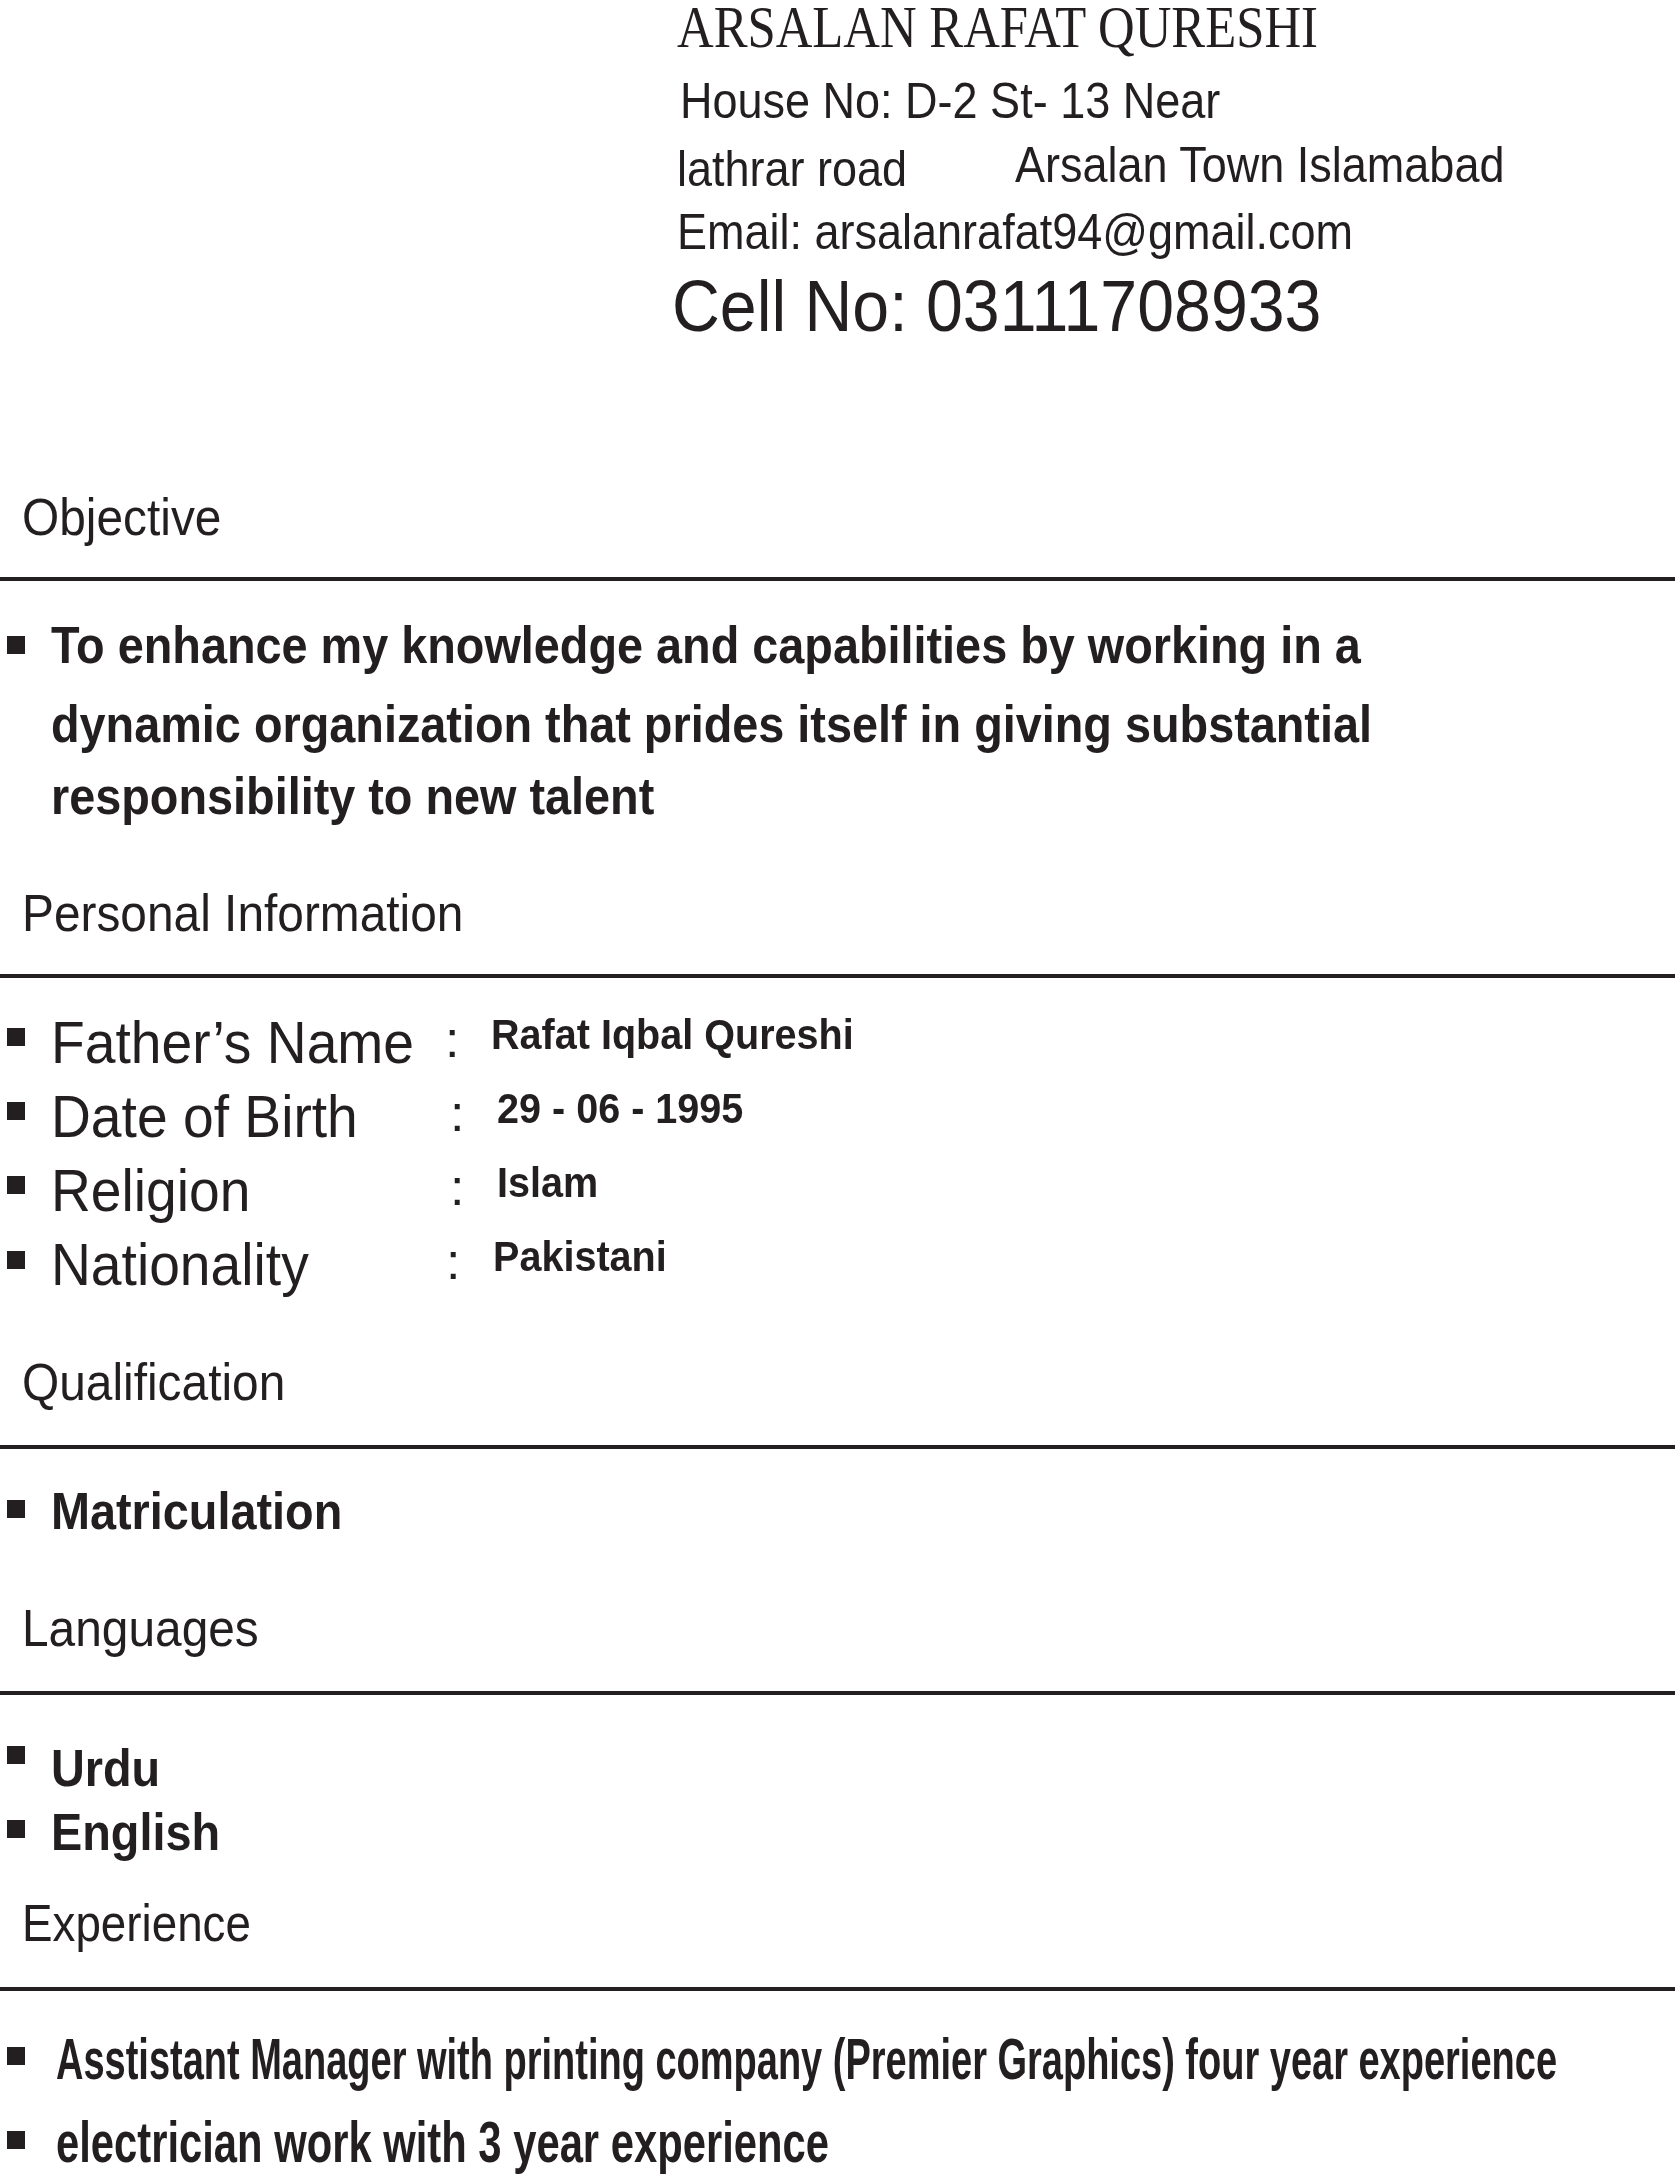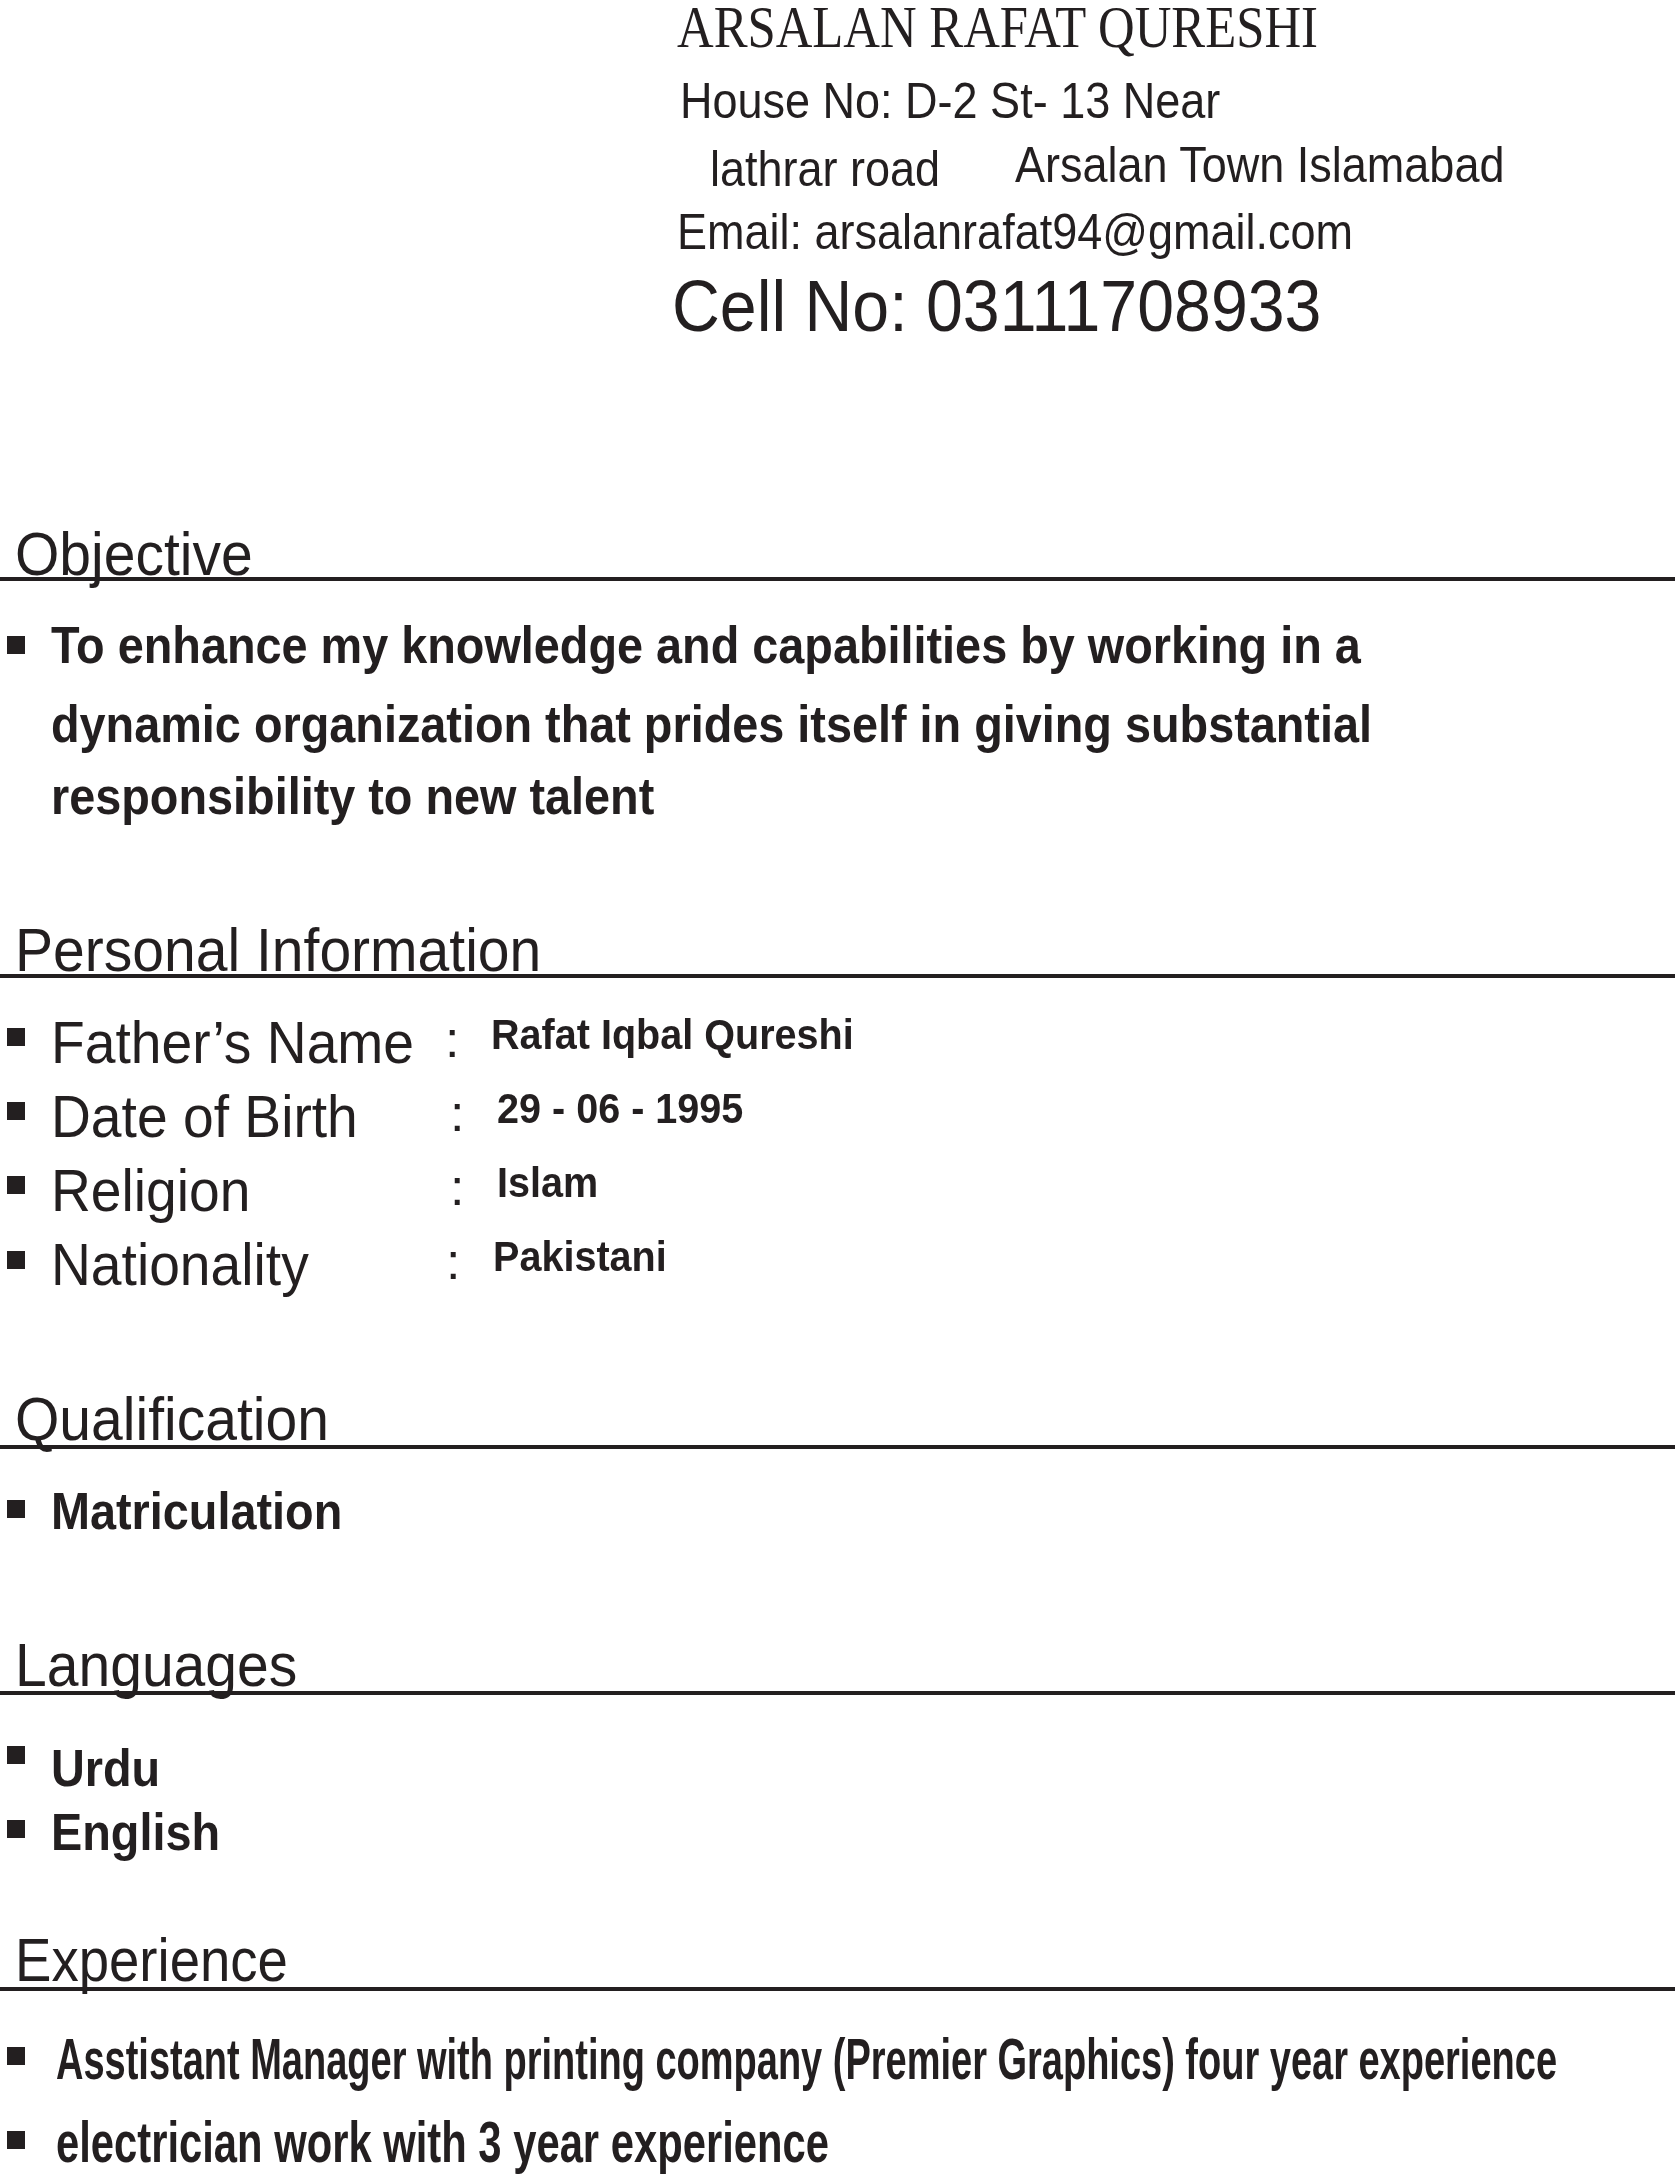--- a/index.html
+++ b/index.html
@@ -12,21 +12,21 @@
   .cond { display: inline-block; transform-origin: left top; }
 
   
   .name {
     font-family: "Liberation Serif", "DejaVu Serif", serif;
     font-size: 59px; left: 677px; top: -1.8px;
   }
   .addr { font-size: 50px; }
 
   
-  .h { font-size: 62px; left: 15px; margin-top: 32px; }
+  .h { font-size: 52px; left: 22px; }
   .rule { position: absolute; left: 0; width: 1675px; height: 3.6px; background: #231f20; }
 
   .bullet { position: absolute; width: 18px; height: 18px; background: #231f20; left: 7.2px; }
 
   .obj { font-size: 52px; font-weight: bold; left: 51px; }
   .pi-label { font-size: 60px; left: 51px; }
   .pi-colon { font-size: 52px; }
   .pi-val { font-size: 43px; font-weight: bold; left: 493px; }
   .item { font-size: 52px; font-weight: bold; left: 51px; }
   .exp { font-size: 58px; font-weight: bold; left: 56px; }
@@ -34,21 +34,21 @@
 </head>
 <body>
 
 <div>
   <div class="abs name">
     <span class="cond" style="transform:scaleX(0.86)">ARSALAN RAFAT QURESHI</span>
   </div>
   <div class="abs addr" style="left:680px;top:76px;">
     <span class="cond" style="transform:scaleX(0.9)">House No: D-2 St- 13 Near</span>
   </div>
-  <div class="abs addr" style="left:710px;top:144px;">
+  <div class="abs addr" style="left:677px;top:144px;">
     <span class="cond" style="transform:scaleX(0.9)">lathrar road</span>
   </div>
   <div class="abs addr" style="left:1015px;top:140px;">
     <span class="cond" style="transform:scaleX(0.9)">Arsalan Town Islamabad</span>
   </div>
   <div class="abs addr" style="left:677px;top:207px;">
     <span class="cond" style="transform:scaleX(0.9)">Email: arsalanrafat94@gmail.com</span>
   </div>
   <div class="abs" style="left:672px;top:270px;font-size:72px;">
     <span class="cond" style="transform:scaleX(0.92)">Cell No: 03111708933</span>

